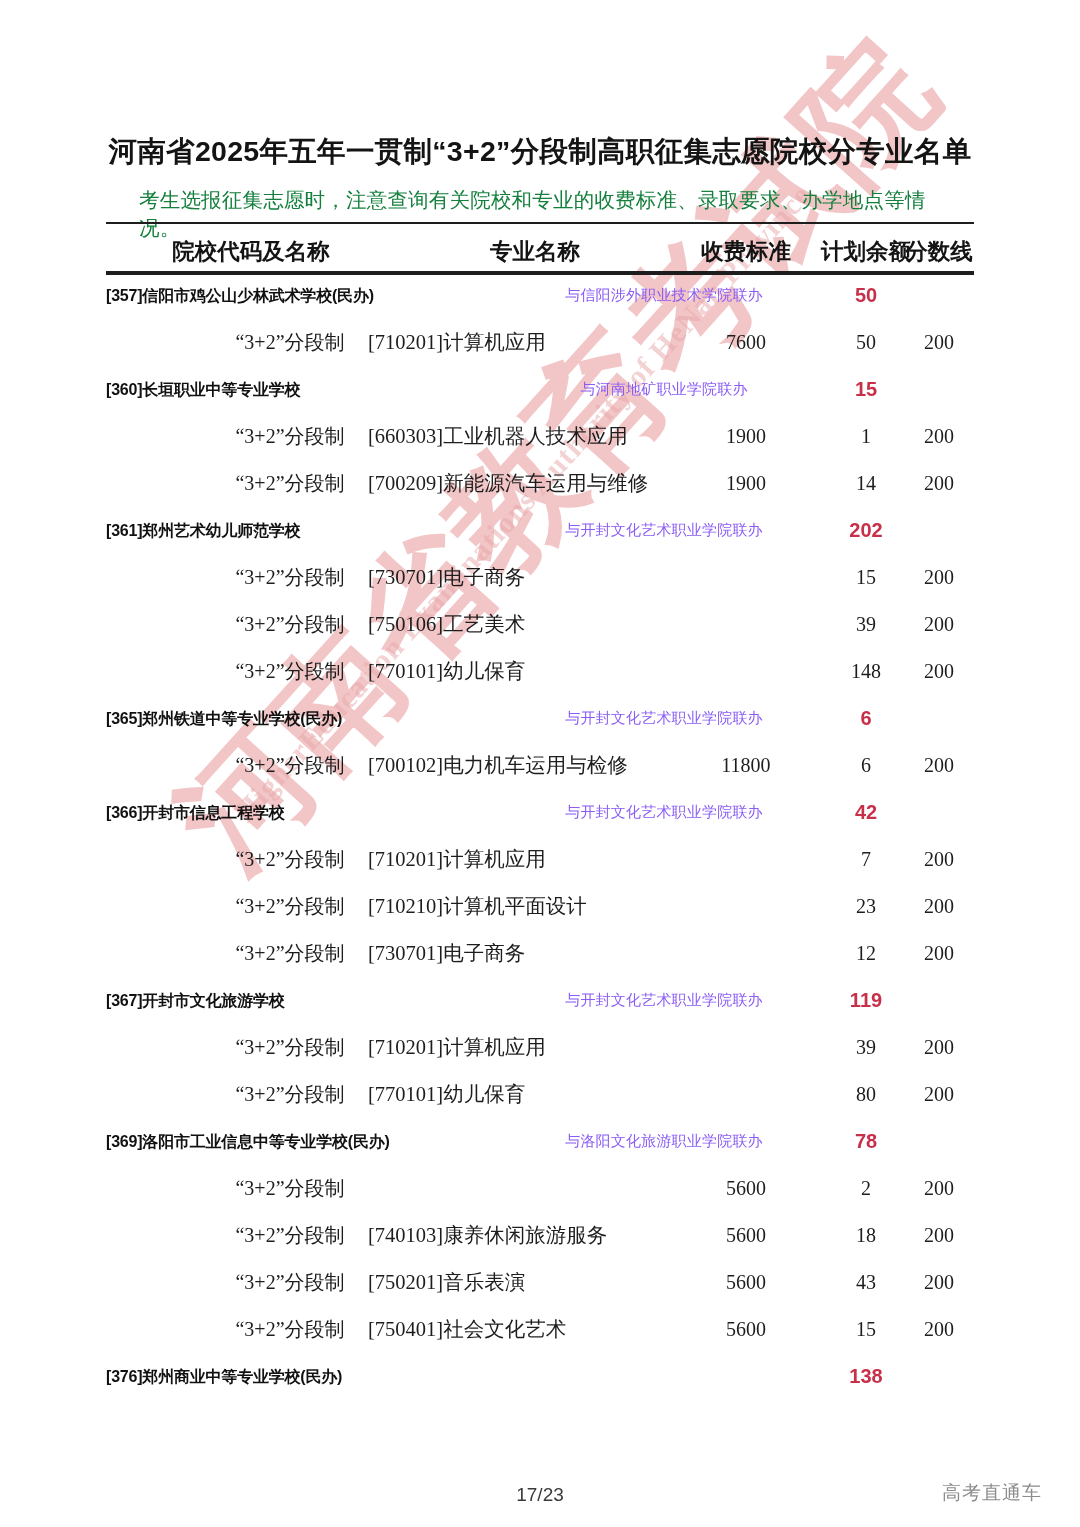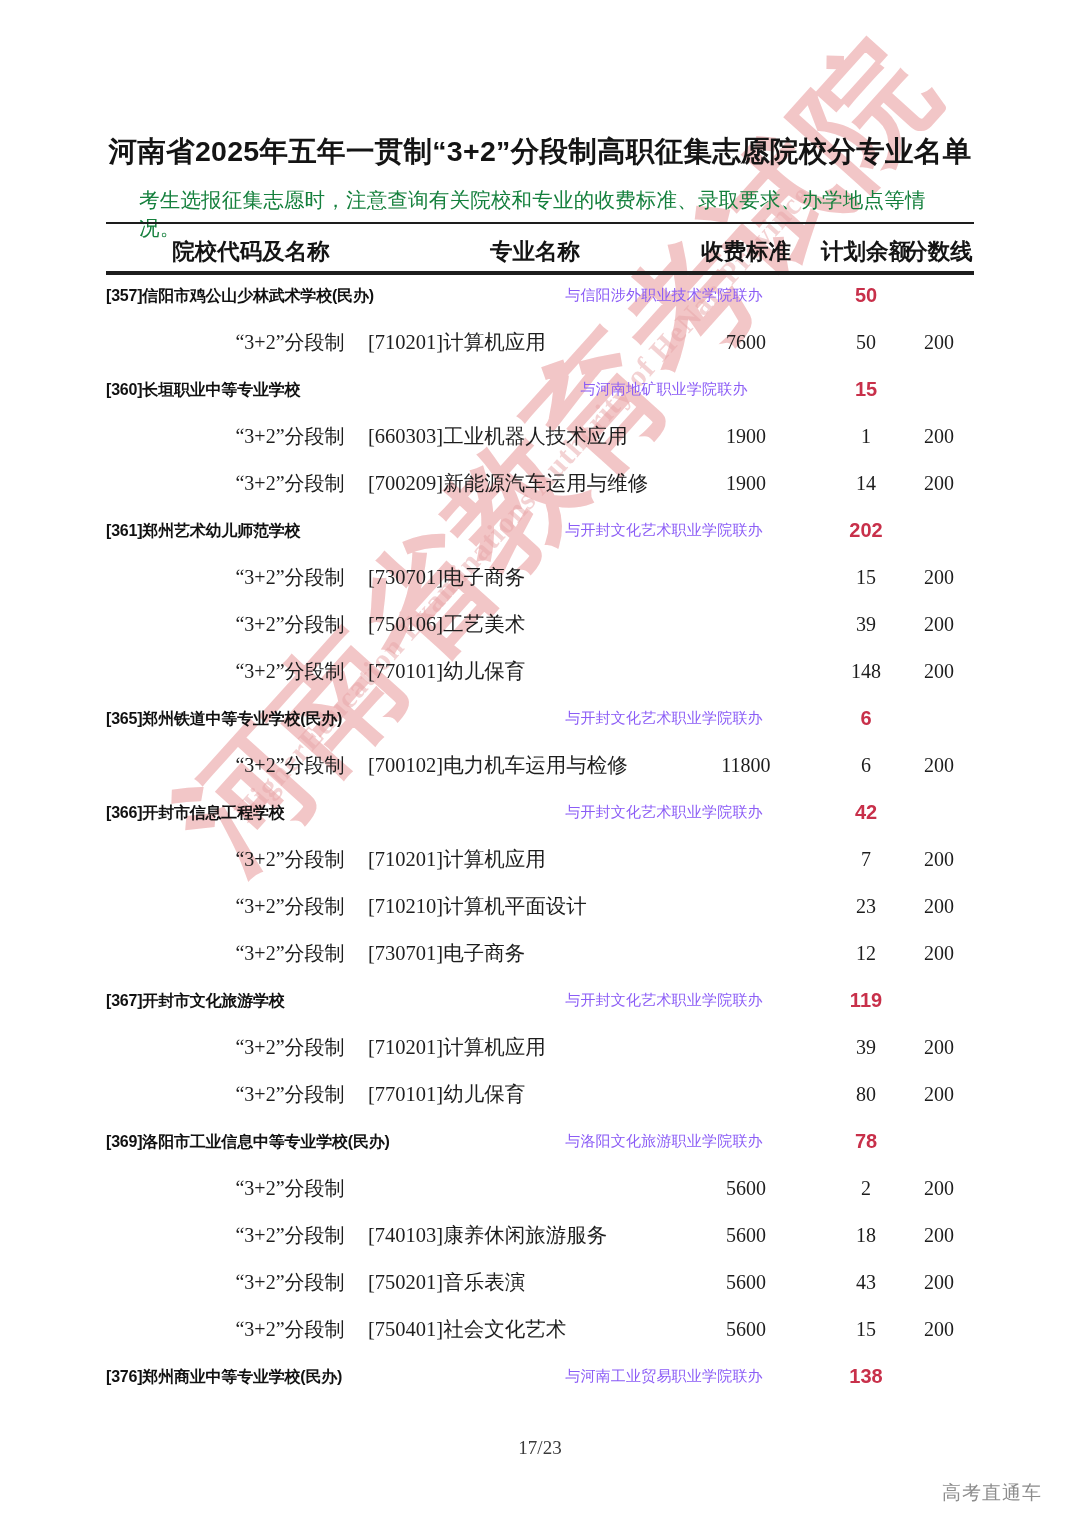--- a/index.html
+++ b/index.html
@@ -167,23 +167,23 @@
   .row-prog .c-score {
     font-family: "Liberation Serif", serif;
     font-size: 20px;
     color: #1d1d1d;
   }
 
   
   #page-number {
     position: absolute;
     left: 0; right: 0;
-    top: 1437px;
+    top: 1484px;
     text-align: center;
-    font-family: Liberation Serif, serif;
+    font-family: Liberation Sans, sans-serif;
     font-size: 19px;
     color: #3a3a3a;
   }
   #brand-mark {
     position: absolute;
     right: 38px;
     top: 1480px;
     font-family: "Liberation Sans", sans-serif;
     font-size: 19px;
     color: #8c8c8c;
@@ -356,21 +356,20 @@
       </div>
       <div class="trow row-prog">
         <div class="cell c-prog-tag">“3+2”分段制</div>
         <div class="cell c-prog">[750401]社会文化艺术</div>
         <div class="cell c-fee">5600</div>
         <div class="cell c-quota">15</div>
         <div class="cell c-score">200</div>
       </div>
       <div class="trow row-school">
         <div class="cell c-school">[376]郑州商业中等专业学校(民办)</div>
-        <div class="cell c-partner">与河南工业贸易职业学院联办</div>
         <div class="cell c-quota" style="color:#c8304a;">138</div>
       </div>
     </div>
 
   <div id="page-number">17/23</div>
   <div id="brand-mark">高考直通车</div>
 
 </div>
 
 </body></html>

